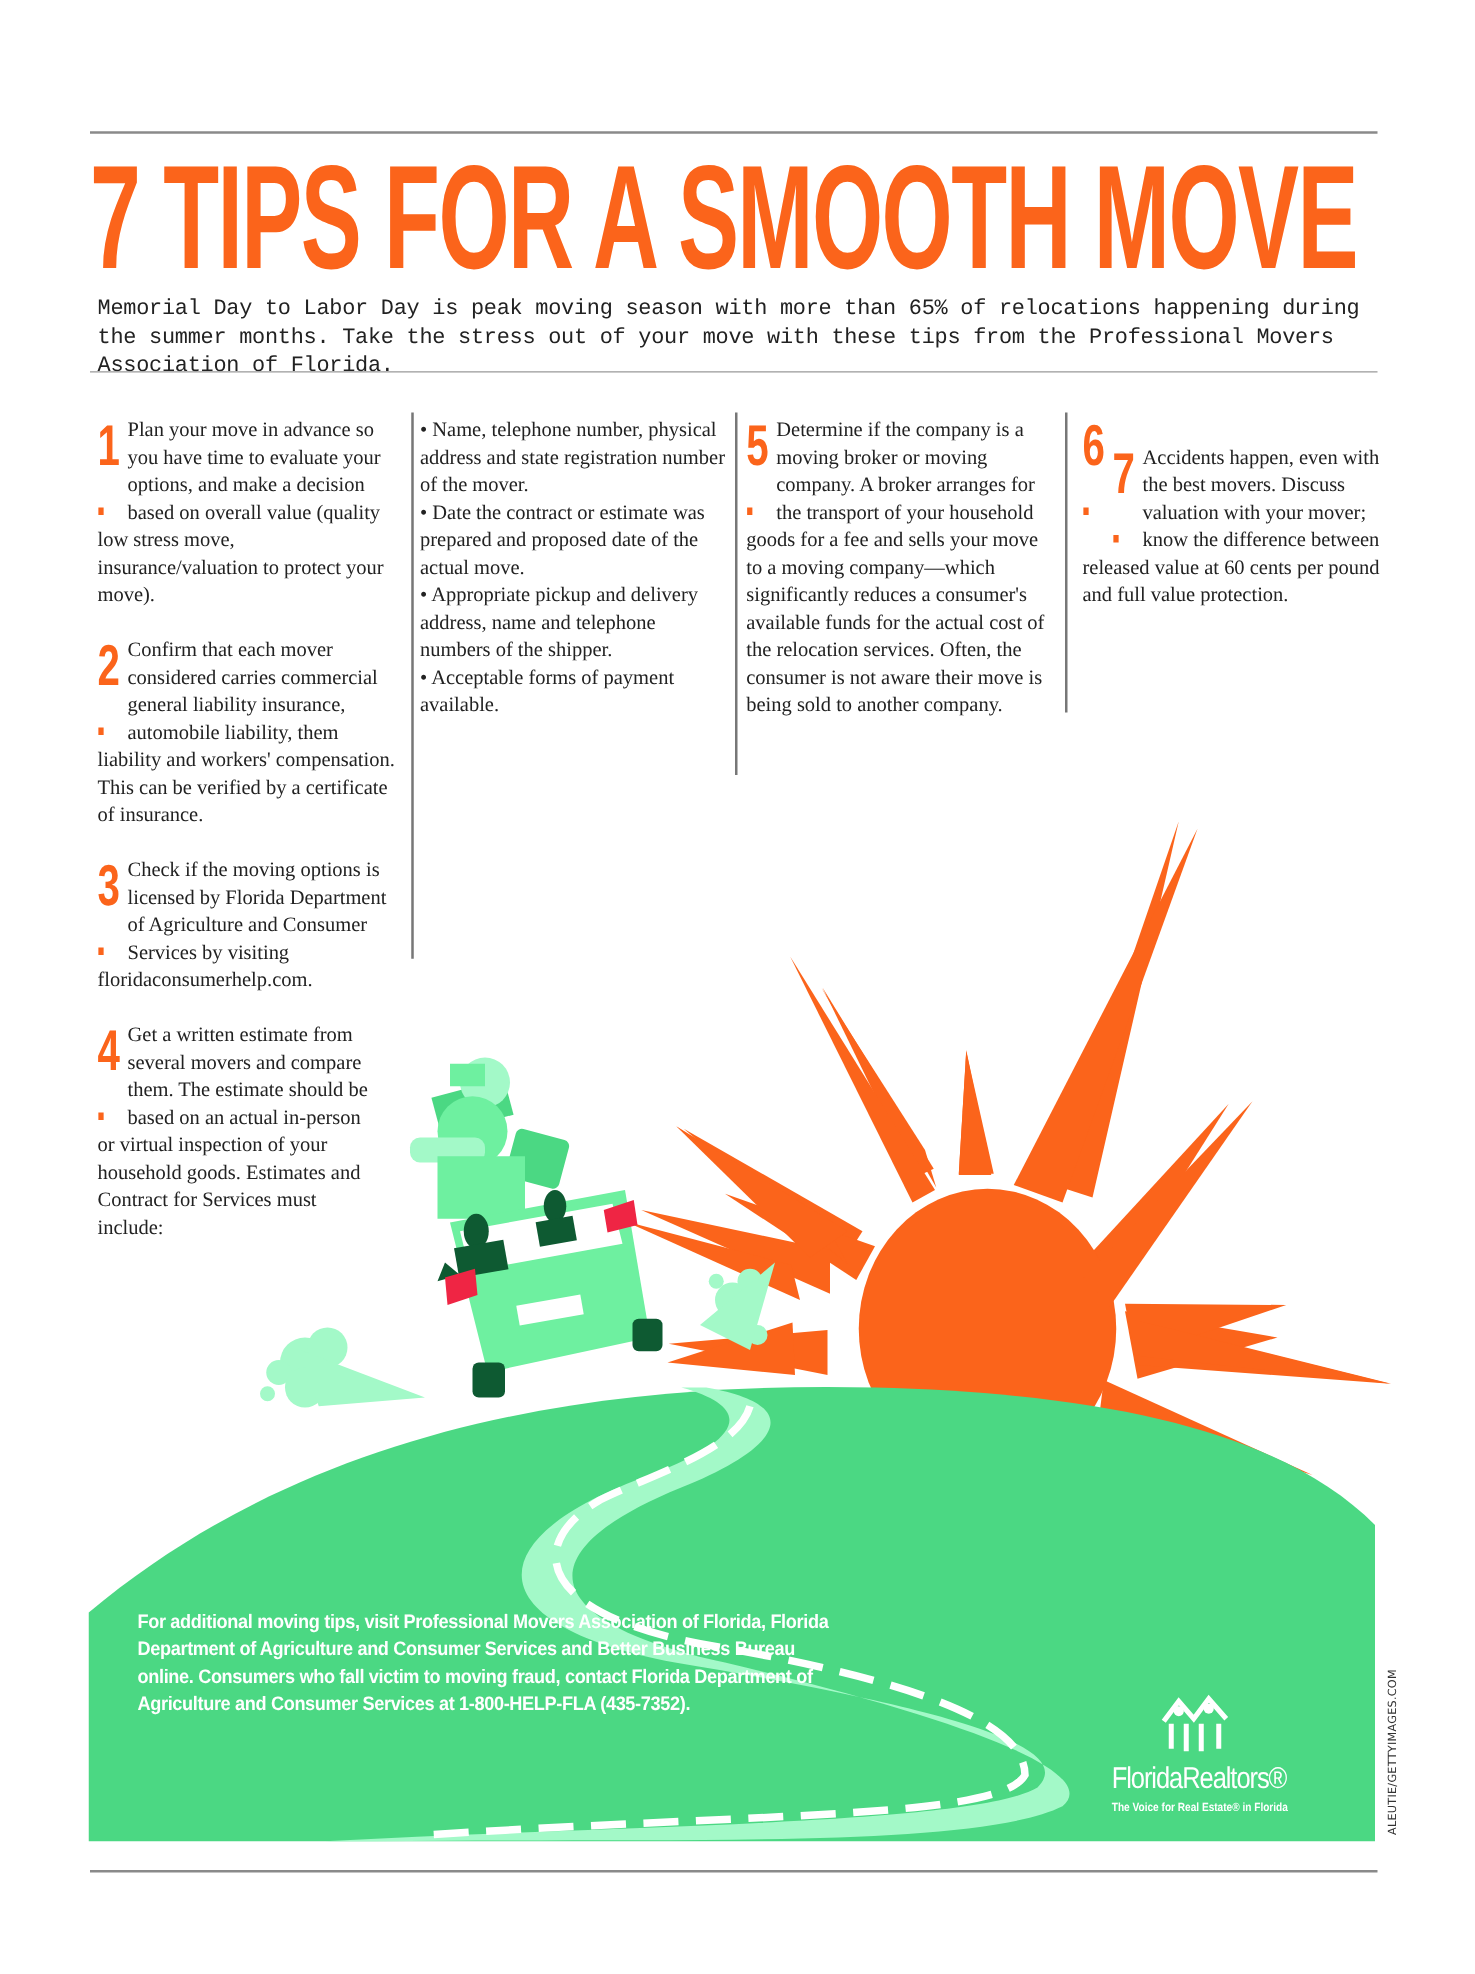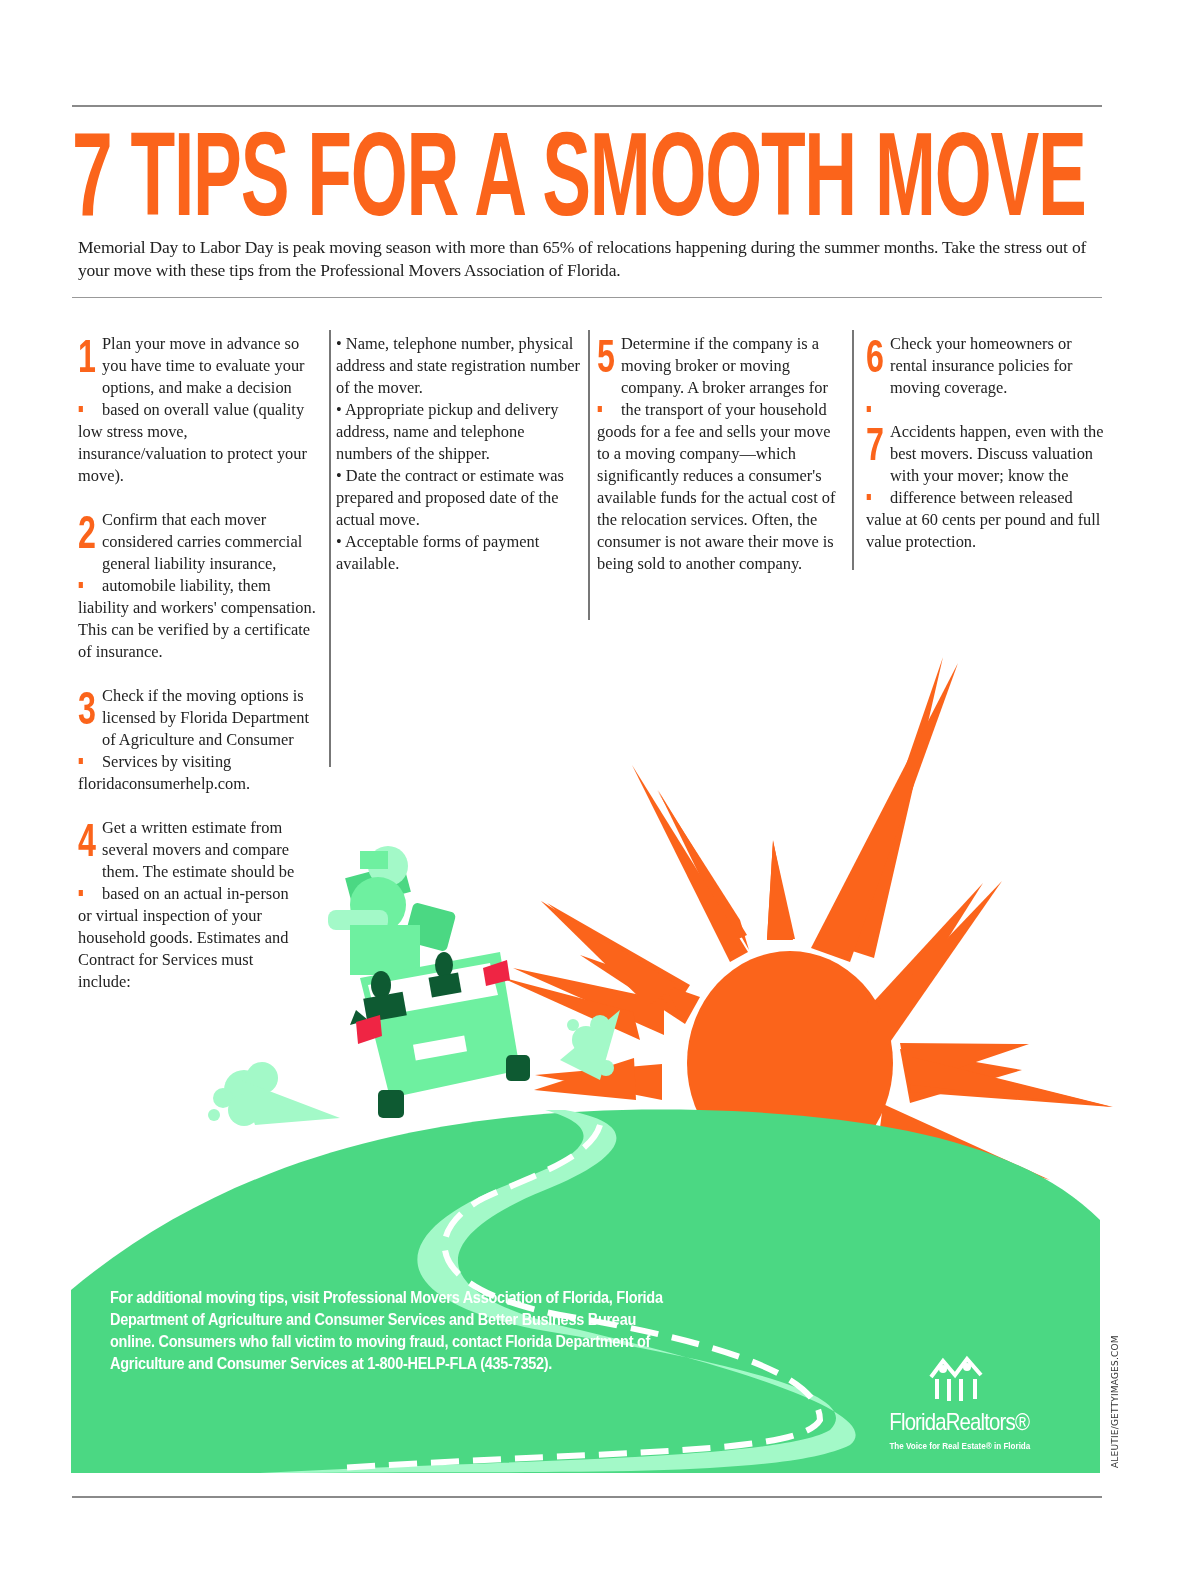--- a/index.html
+++ b/index.html
@@ -1,19 +1,19 @@
 <!DOCTYPE html>
 <html><head>
 <meta charset="utf-8">
 <style>
   html, body { margin:0; padding:0; background:#ffffff; }
   body { width:1180px; height:1579px; position:relative; overflow:hidden; font-family:"DejaVu Serif", serif; color:#222; }
   .rule { position:absolute; left:72px; width:1030px; height:2px; background:#8a8a8a; }
   .title { position:absolute; left:72px; top:118px; width:1040px; height:112px; margin:0; font-family:"Liberation Sans", sans-serif; font-weight:bold; font-size:118px; line-height:112px; color:#fb641b; letter-spacing:-2px; transform:scaleX(0.62); transform-origin:left top; white-space:nowrap; }
-  .intro { position:absolute; left:78px; top:236px; width:1020px; font-family:Liberation Serif, serif; font-size:17.5px; line-height:23px; color:#222; letter-spacing:-0.2px; }
+  .intro { position:absolute; left:78px; top:236px; width:1020px; font-family:Liberation Mono, monospace; font-size:17.5px; line-height:23px; color:#222; letter-spacing:-0.2px; }
   .col { position:absolute; top:333px; font-family:"Liberation Serif", serif; font-size:16.4px; line-height:22px; color:#222; }
   .col1 { left:78px; width:242px; }
   .col2 { left:336px; width:245px; }
   .col3 { left:597px; width:245px; }
   .col4 { left:866px; width:240px; }
   .vline { position:absolute; width:1.5px; background:#777; }
   .tip { margin:0 0 22px 0; }
   .num { float:left; font-family:"Liberation Sans", sans-serif; font-weight:bold; color:#fb641b; font-size:46px; line-height:40px; margin:3px 4px 0 0; transform:scaleX(0.7); transform-origin:left top; width:20px; }
   .num .dot { display:inline-block; width:6px; height:6px; background:#fb641b; margin-left:1px; }
   .bullet { margin:0; }
@@ -128,40 +128,39 @@
   <div class="tip" style="width:225px;">
     <span class="num"><span>4</span><span class="dot"></span></span>
     <span>Get a written estimate from several movers and compare them. The estimate should be based on an actual in-person or virtual inspection of your household goods. Estimates and Contract for Services must include:</span>
   </div>
 </div>
 
 <div class="vline" style="left:329px; top:330px; height:437px;"></div>
 
 <div class="col col2">
   <p class="bullet">• Name, telephone number, physical address and state registration number of the mover.</p>
+  <p class="bullet">• Date the contract or estimate was prepared and proposed date of the actual move.</p>
   <p class="bullet">• Appropriate pickup and delivery address, name and telephone numbers of the shipper.</p>
-  <p class="bullet">• Date the contract or estimate was prepared and proposed date of the actual move.</p>
   <p class="bullet">• Acceptable forms of payment available.</p>
 </div>
 
 <div class="vline" style="left:588px; top:330px; height:290px;"></div>
 
 <div class="col col3">
   <div class="tip">
     <span class="num"><span>5</span><span class="dot"></span></span>
     <span>Determine if the company is a moving broker or moving company. A broker arranges for the transport of your household goods for a fee and sells your move to a moving company—which significantly reduces a consumer's available funds for the actual cost of the relocation services. Often, the consumer is not aware their move is being sold to another company.</span>
   </div>
 </div>
 
 <div class="vline" style="left:852px; top:330px; height:240px;"></div>
 
 <div class="col col4">
   <div class="tip">
     <span class="num"><span>6</span><span class="dot"></span></span>
-    <span>Check your homeowners or rental insurance policies for moving coverage.</span>
   </div>
   <div class="tip">
     <span class="num"><span>7</span><span class="dot"></span></span>
     <span>Accidents happen, even with the best movers. Discuss valuation with your mover; know the difference between released value at 60 cents per pound and full value protection.</span>
   </div>
 </div>
 
 <p class="footer-text" style="margin:0;">For additional moving tips, visit Professional Movers Association of Florida, Florida Department of Agriculture and Consumer Services and Better Business Bureau online. Consumers who fall victim to moving fraud, contact Florida Department of Agriculture and Consumer Services at 1-800-HELP-FLA (435-7352).</p>
 
 <div class="logo">

